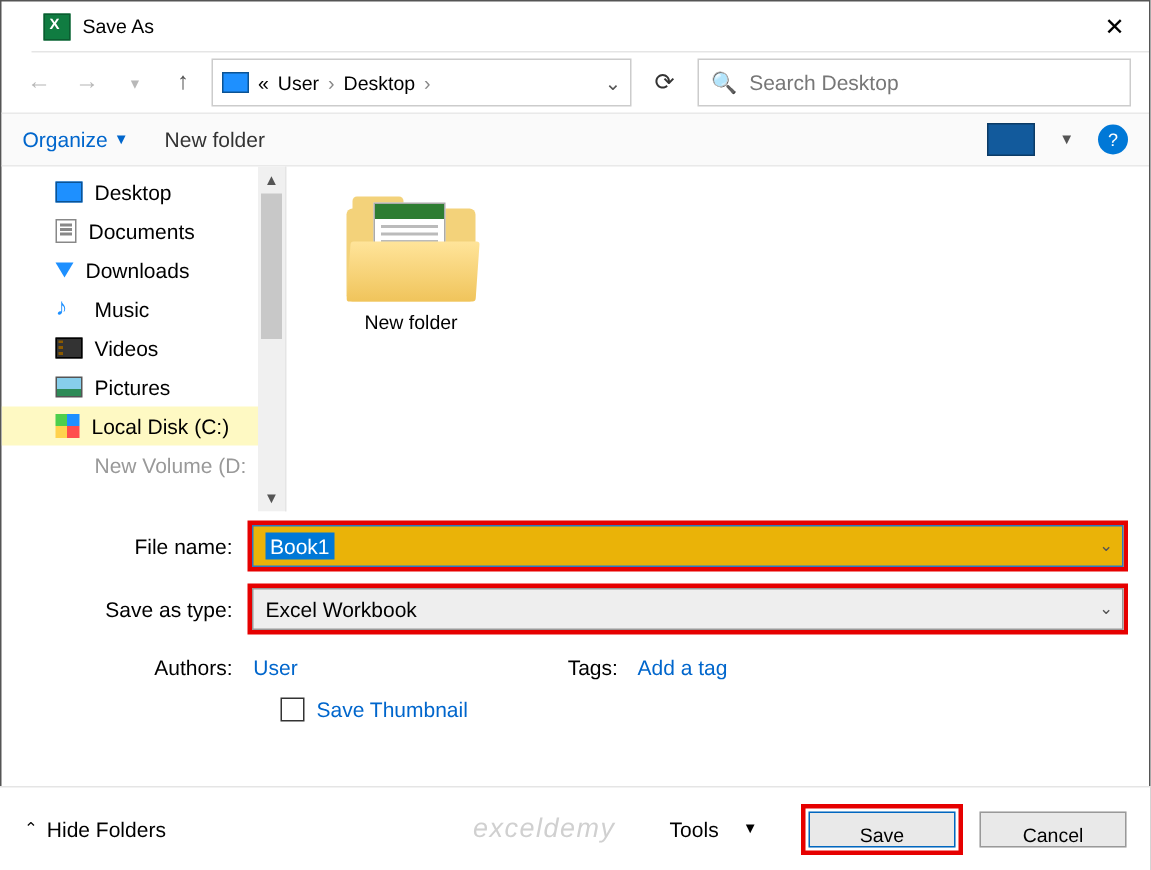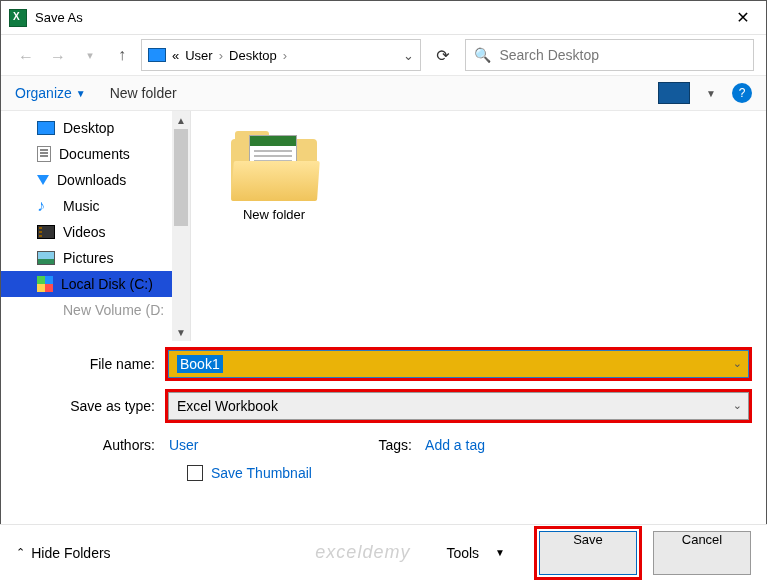--- a/index.html
+++ b/index.html
@@ -1,17 +1,17 @@
 <!DOCTYPE html>
 <html><head>
 <meta charset="utf-8">
 <style>
   * { box-sizing: border-box; font-family: "Segoe UI", Tahoma, sans-serif; }
   body { margin: 0; background: #fff; width: 767px; height: 580px; overflow: hidden; border:1px solid #555;}
-  .titlebar { height: 34px; display: flex; align-items: center; padding: 0 0 0 8px; border-bottom:1px solid #e5e5e5;}
+  .titlebar { height: 34px; display: flex; align-items: center; padding: 0 0 0 8px; border-bottom:1px solid #e5e5e5;margin-left:20px;}
   .titlebar .app-icon { width:18px; height:18px; background:#107c41; border:1px solid #0b5c30; position:relative; margin-right:8px;}
   .titlebar .app-icon::after{content:"X"; color:#fff; font-size:10px; font-weight:bold; position:absolute; left:3px; top:1px;}
   .titlebar .title { font-size:13px; color:#000;}
   .titlebar .close { margin-left:auto; width:46px; text-align:center; font-size:16px; color:#000;}
   .navrow { height:40px; display:flex; align-items:center; gap:6px; padding:4px 12px;}
   .navbtn { width:26px; height:26px; display:flex; align-items:center; justify-content:center; color:#b8b8b8; font-size:16px;}
   .navbtn.active{color:#555;}
   .addrbar { flex:0 0 280px; height:32px; border:1px solid #ccc; display:flex; align-items:center; padding:0 6px; gap:6px; font-size:13px;}
   .addrbar .monitor{width:18px;height:14px;background:#1e90ff;border:1px solid #0b5394;display:inline-block;}
   .addrbar .sep{color:#888;}
@@ -21,21 +21,21 @@
   .toolbar{height:36px;border-top:1px solid #e9e9e9;border-bottom:1px solid #e9e9e9;background:#fafafa;display:flex;align-items:center;padding:0 14px;gap:24px;font-size:14px;}
   .toolbar .org{color:#0066cc;display:flex;align-items:center;gap:4px;}
   .toolbar .nf{color:#333;}
   .toolbar .right{margin-left:auto;display:flex;align-items:center;gap:16px;}
   .viewbtn{width:32px;height:22px;background:#125a9c;border:1px solid #0b3b66;}
   .help{width:20px;height:20px;border-radius:50%;background:#0078d7;color:#fff;font-size:12px;display:flex;align-items:center;justify-content:center;}
   .body{display:flex;height:230px;}
   .sidebar{width:190px;border-right:1px solid #e5e5e5;overflow:hidden;position:relative;}
   .tree{list-style:none;margin:0;padding:4px 0;font-size:14px;}
   .tree li{display:flex;align-items:center;gap:8px;height:26px;padding-left:36px;}
-  .tree li.selected{background:#1d4ed8;}
+  .tree li.selected{background:#fef9c3;}
   .ic{width:18px;height:14px;display:inline-block;}
   .ic.desktop{background:#1e90ff;border:1px solid #0b5394;}
   .ic.doc{background:#fff;border:1px solid #888;position:relative;width:14px;height:16px;}
   .ic.doc::after{content:"";position:absolute;left:2px;top:2px;right:2px;height:2px;background:#888;box-shadow:0 3px 0 #888,0 6px 0 #888;}
   .ic.dl{width:0;height:0;border-left:6px solid transparent;border-right:6px solid transparent;border-top:10px solid #1e90ff;}
   .ic.music{color:#1e90ff;font-size:16px;line-height:14px;}
   .ic.pic{background:linear-gradient(#87ceeb 60%, #2e8b57 60%);border:1px solid #555;width:18px;height:14px;}
   .ic.vid{background:#333;border:1px solid #000;width:18px;height:14px;position:relative;}
   .ic.vid::before{content:"";position:absolute;left:1px;top:1px;bottom:1px;width:3px;background:repeating-linear-gradient(#8b5a00 0 2px,#333 2px 4px);}
   .ic.disk{width:16px;height:16px;background:conic-gradient(#1e90ff 0 25%,#ff4d4d 0 50%,#ffd24d 0 75%,#4dcf4d 0);}
@@ -62,21 +62,21 @@
   .hlwrap{border:3px solid #e60000;padding:0;}
   .meta{display:flex;padding:6px 14px 0 14px;font-size:14px;gap:60px;}
   .meta label{width:150px;text-align:right;padding-right:10px;display:inline-block;}
   .meta .valc{color:#0066cc;}
   .thumbrow{padding:12px 0 0 186px;font-size:14px;display:flex;align-items:center;gap:8px;color:#0066cc;}
   .chk{width:16px;height:16px;border:1px solid #333;background:#fff;}
   .footer{position:absolute;bottom:0;left:0;right:0;height:56px;border-top:1px solid #e5e5e5;display:flex;align-items:center;padding:0 16px;gap:16px;font-size:14px;background:#fff;}
   .footer .hf{display:flex;align-items:center;gap:6px;color:#000;}
   .footer .wm{color:#d0d0d0;font-size:18px;letter-spacing:1px;margin-left:auto;margin-right:20px;font-style:italic;}
   .footer .tools{display:flex;align-items:center;gap:16px;margin-right:18px;}
-  .btn{width:98px;height:44px;border:1px solid #999;background:#e9e9e9;display:flex;align-items:flex-start;justify-content:center;font-size:13px;}
+  .btn{width:98px;height:24px;border:1px solid #999;background:#e9e9e9;display:flex;align-items:flex-end;justify-content:center;font-size:13px;}
   .btn.primary{outline:3px solid #e60000;outline-offset:2px;border:1px solid #0067c0;}
 </style>
 </head>
 <body>
 
 <div class="titlebar">
   <span class="app-icon"></span>
   <span class="title">Save As</span>
   <span class="close">✕</span>
 </div>

